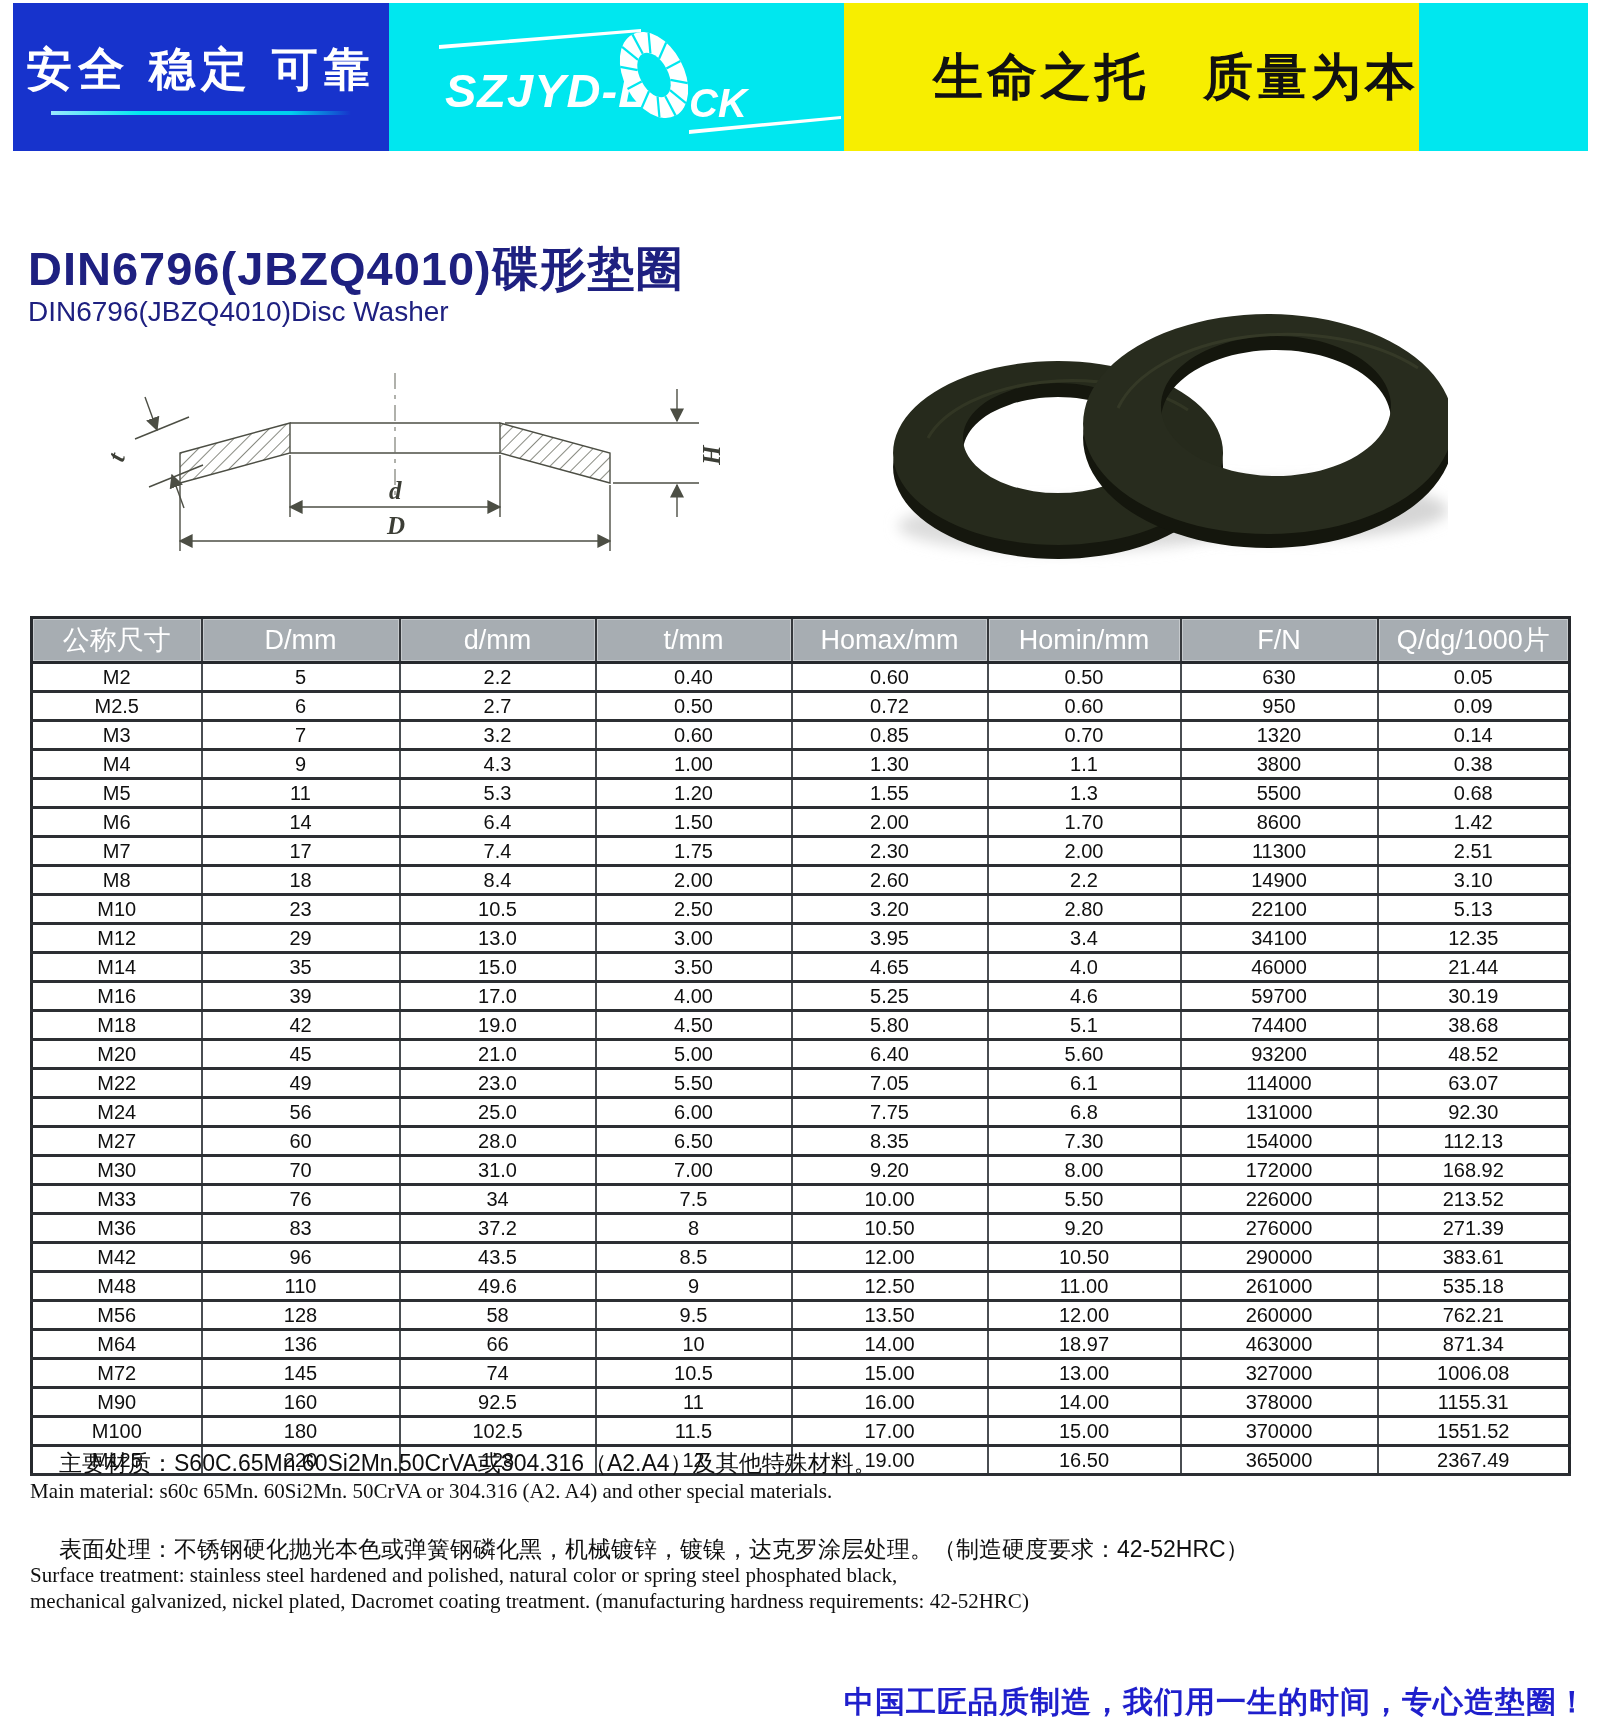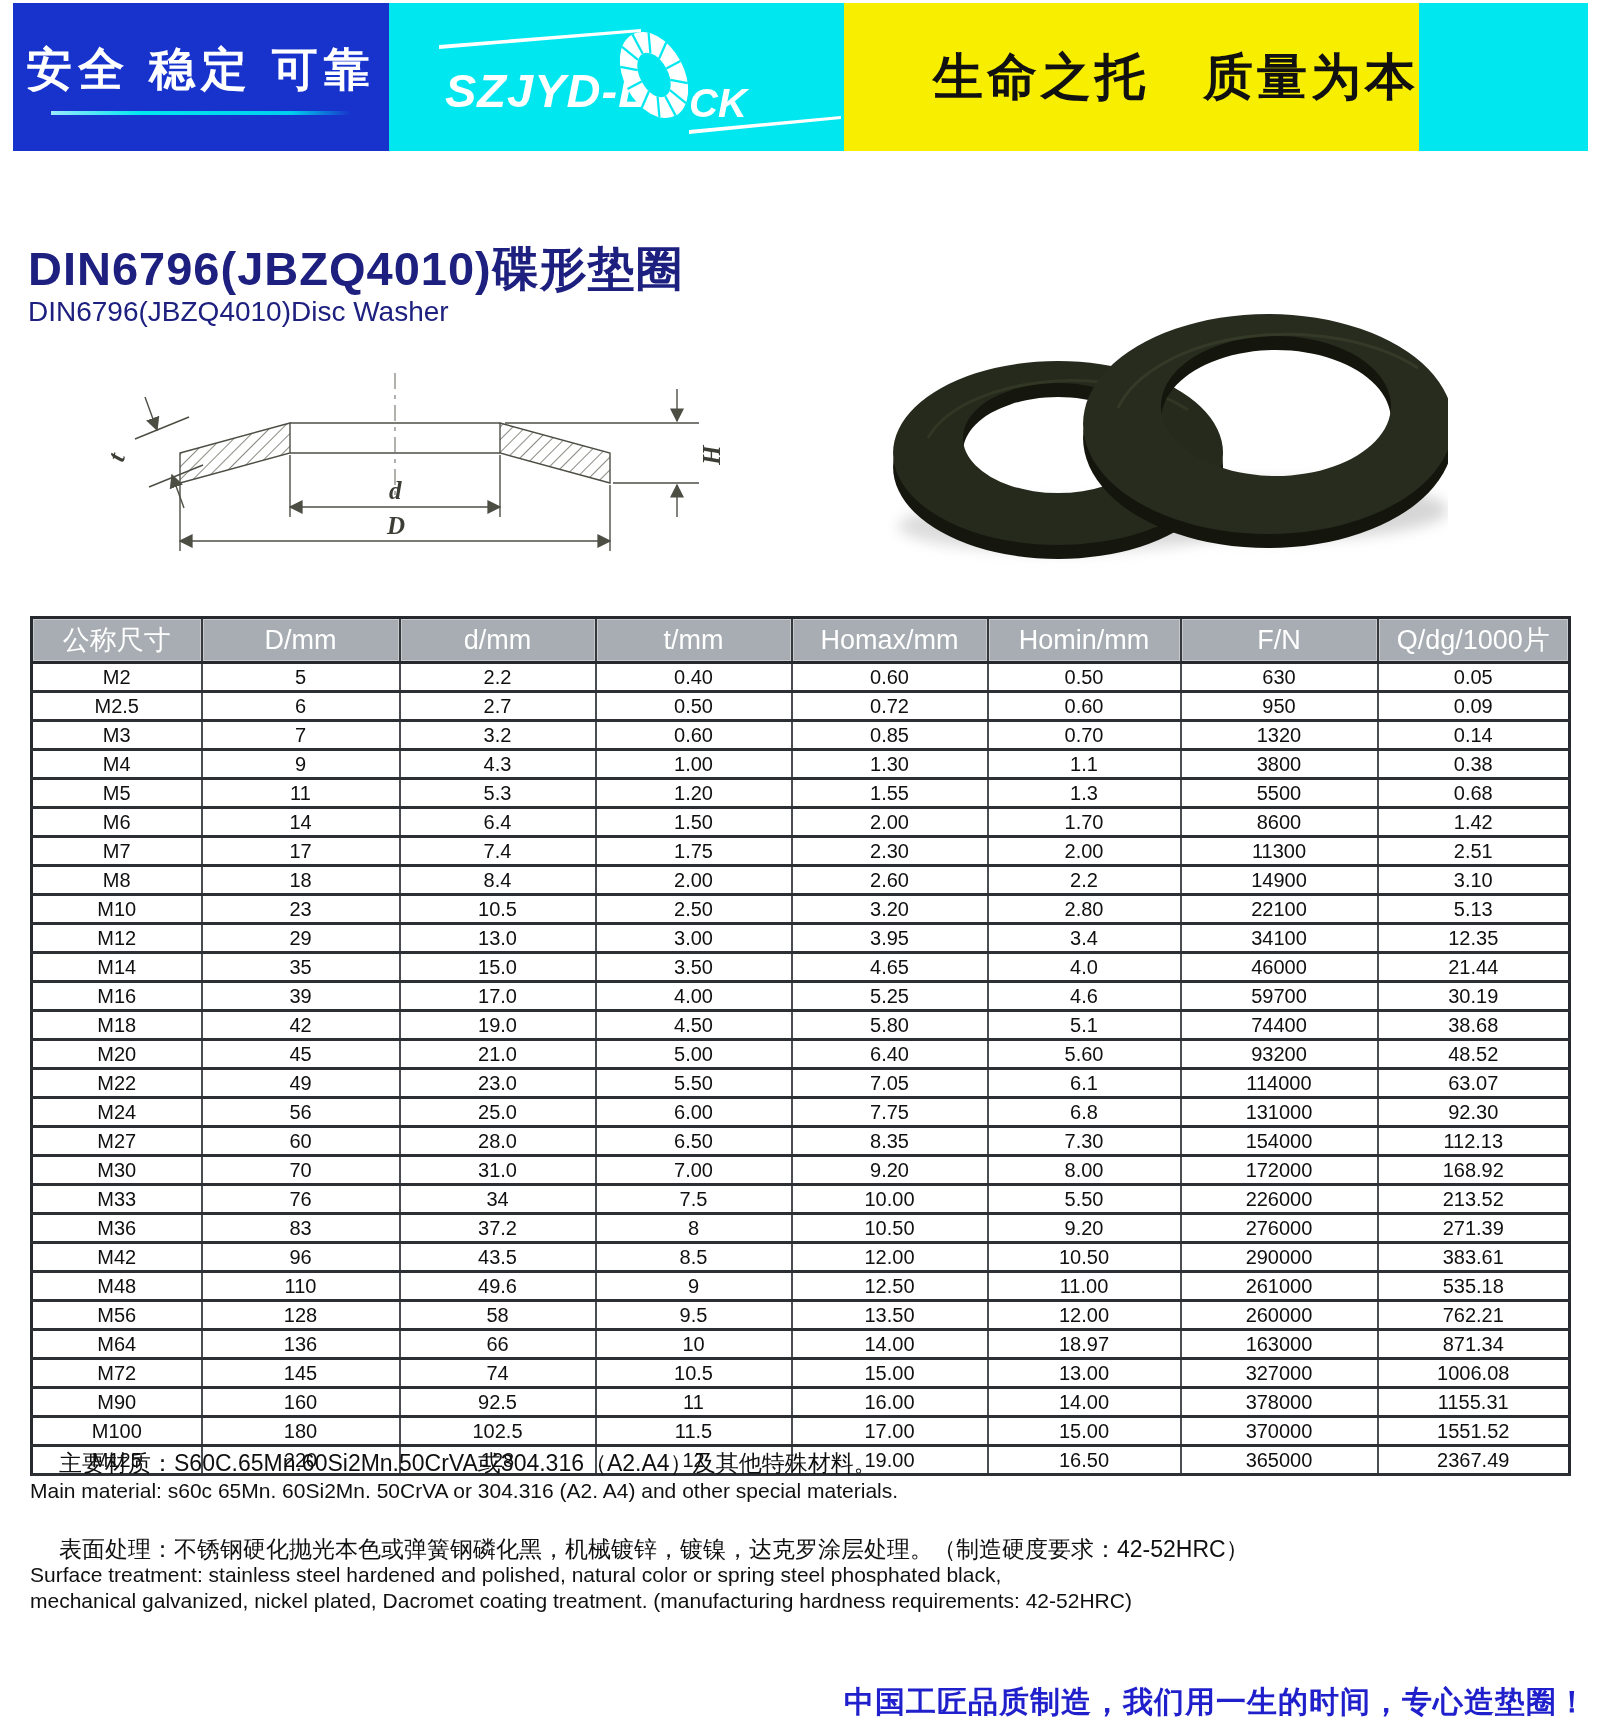--- a/index.html
+++ b/index.html
@@ -47,21 +47,21 @@
   .spec-table td{
     font-size:20px;color:#101010;text-align:center;height:24px;line-height:24px;
     border-left:2px solid #4a4e52;border-right:2px solid #4a4e52;
     border-bottom:3px solid #2c2f33;background:#fff;
     overflow:hidden;white-space:nowrap;
   }
   .spec-table{border:3px solid #26292d;}
   
   .note{position:absolute;left:30px;color:#101010;white-space:nowrap;}
   .note.zh{font-size:23px;margin-left:29px;}
-  .note.en{font-size:21px;font-family:Liberation Sans, sans-serif;}
+  .note.en{font-size:21px;font-family:Liberation Serif, serif;}
   .footer-slogan{
     position:absolute;right:12px;top:1682px;font-size:30px;font-weight:bold;
     color:var(--c-footer-blue);white-space:nowrap;letter-spacing:1px;
   }
 </style>
 </head>
 <body>
 
 <div class="page">
 
@@ -430,21 +430,21 @@
           <td>260000</td>
           <td>762.21</td>
         </tr>
         <tr>
           <td>M64</td>
           <td>136</td>
           <td>66</td>
           <td>10</td>
           <td>14.00</td>
           <td>18.97</td>
-          <td>163000</td>
+          <td>463000</td>
           <td>871.34</td>
         </tr>
         <tr>
           <td>M72</td>
           <td>145</td>
           <td>74</td>
           <td>10.5</td>
           <td>15.00</td>
           <td>13.00</td>
           <td>327000</td>

